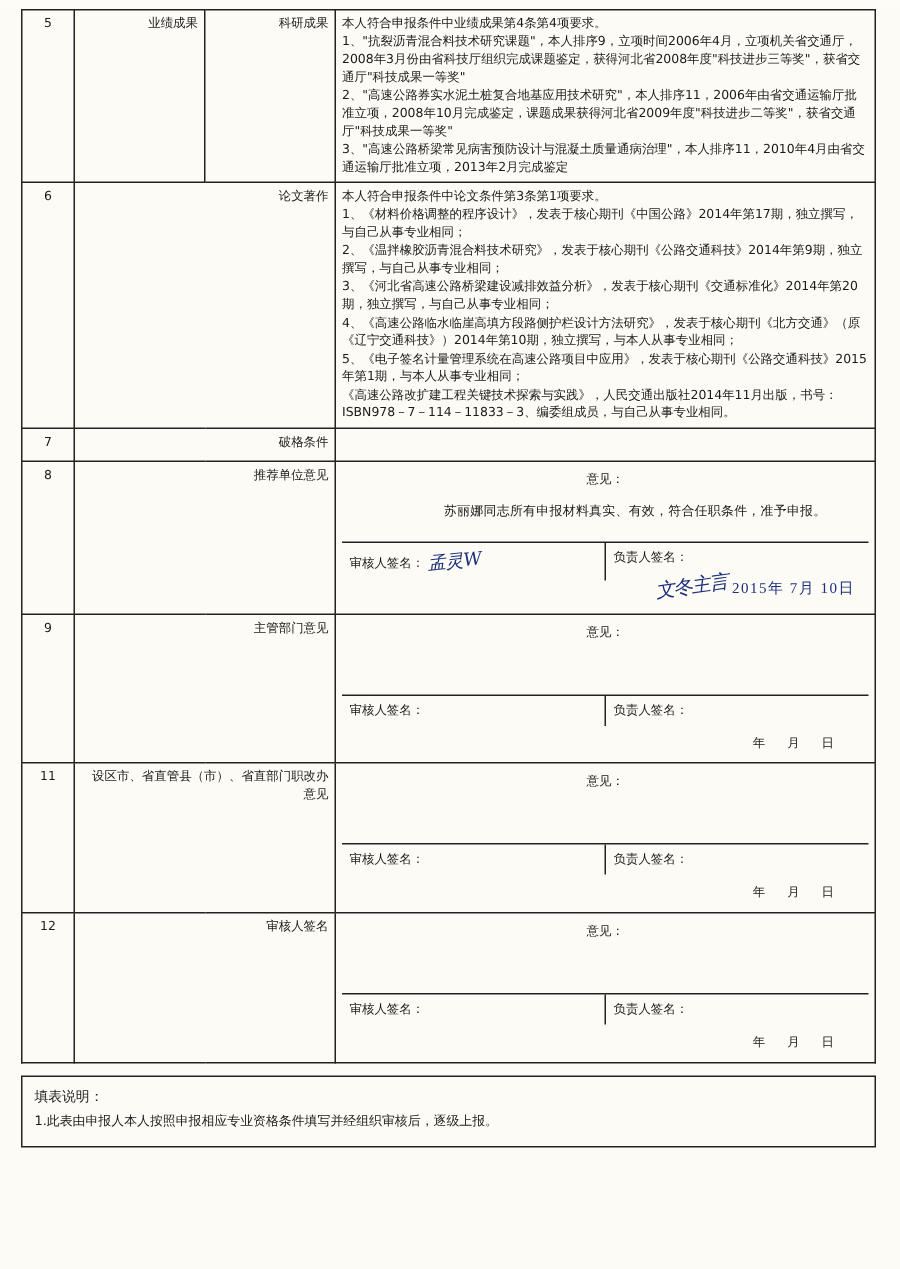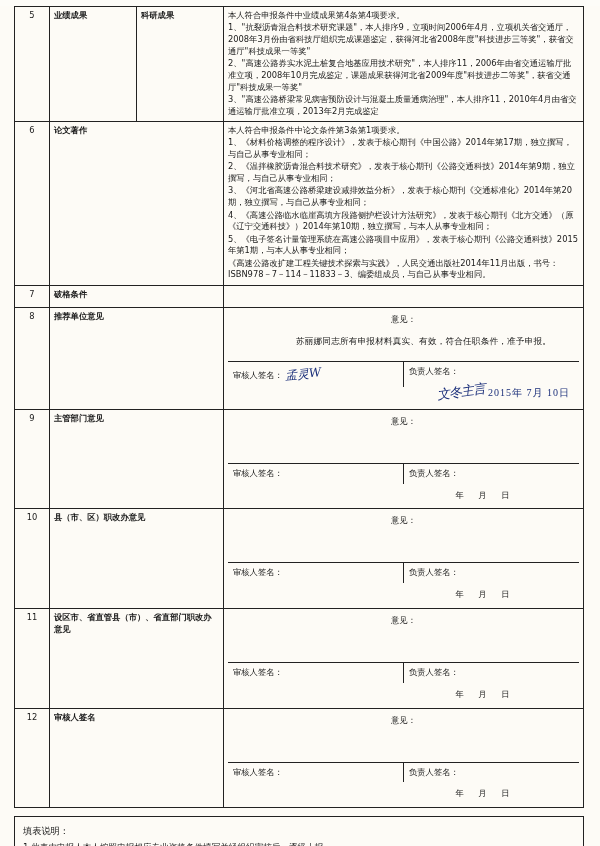--- a/index.html
+++ b/index.html
@@ -28,21 +28,21 @@
     table-layout: fixed;
   }
   table.form td {
     border: 1px solid #222;
     vertical-align: top;
     padding: 3px 4px;
     font-size: 8.3px;
     line-height: 1.42;
   }
   .col-num { width: 26px; text-align: center; vertical-align: middle; }
-  .col-label { width: 78px; text-align: left; vertical-align: middle; font-weight: bold; }
+  .col-label { width: 78px; text-align: right; vertical-align: middle; }
   .col-body { width: auto; }
   .lines p {
     margin: 0 0 0.5px 0;
     text-indent: 0;
   }
   .opinion-cell {
     padding: 0;
   }
   .opinion-top {
     min-height: 44px;
@@ -63,21 +63,21 @@
     align-items: flex-start;
   }
   .sig-left, .sig-right {
     padding: 4px 5px;
     font-size: 8.3px;
     position: relative;
     flex: 1;
   }
   .sig-left { border-right: 1px solid #222; }
   .sig-date {
-    text-align: center;
+    text-align: right;
     font-size: 8.3px;
     padding-right: 12px;
     margin-top: 10px;
     letter-spacing: 6px;
   }
   .hand {
     font-family: "DejaVu Serif", "Liberation Serif", serif;
     font-style: italic;
     color: #1b2f7a;
     font-size: 12px;
@@ -237,38 +237,20 @@
               <span>审核人签名：</span>
             </div>
             <div class="sig-right">
               <span>负责人签名：</span>
               <div class="sig-date">年  月    日</div>
             </div>
           </div>
         </td>
       </tr>
 
-      <tr>
-        <td class="col-num">10</td>
-        <td class="col-label tall-label" colspan="2">县（市、区）职改办意见</td>
-        <td class="col-body opinion-cell">
-          <div class="opinion-top">
-            <div>意见：</div>
-          </div>
-          <div class="sig-row">
-            <div class="sig-left">
-              <span>审核人签名：</span>
-            </div>
-            <div class="sig-right">
-              <span>负责人签名：</span>
-              <div class="sig-date">年  月    日</div>
-            </div>
-          </div>
-        </td>
-      </tr>
 
       <tr>
         <td class="col-num">11</td>
         <td class="col-label tall-label" colspan="2">设区市、省直管县（市）、省直部门职改办意见</td>
         <td class="col-body opinion-cell">
           <div class="opinion-top">
             <div>意见：</div>
           </div>
           <div class="sig-row">
             <div class="sig-left">

